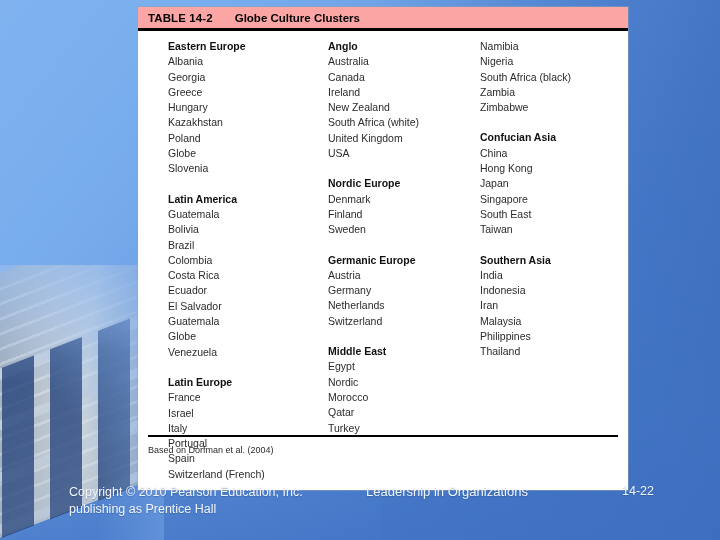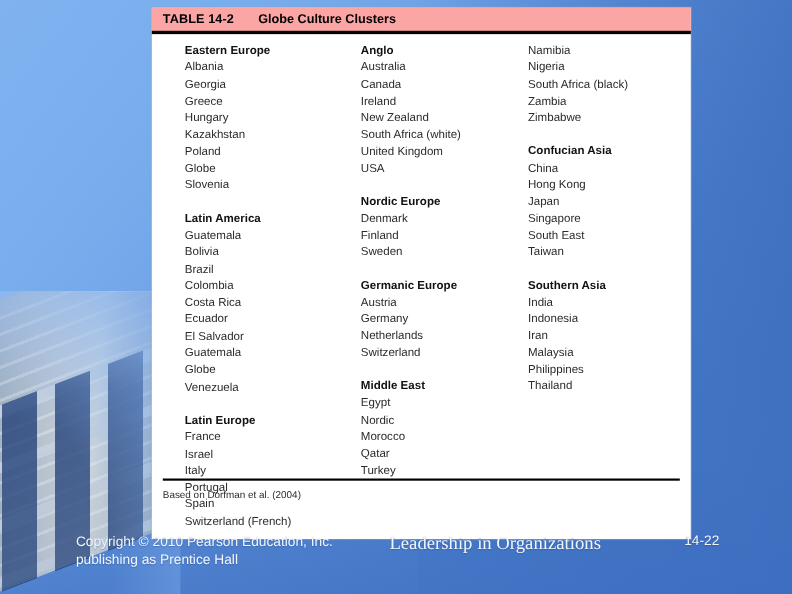--- a/index.html
+++ b/index.html
@@ -215,26 +215,25 @@
     left: 40px;
     top: 0px;
     font-size: 12.5px;
     line-height: 17px;
     color: #f2f6fb;
     text-shadow: 0 1px 1px rgba(30,60,110,0.35);
     margin-left: 29px;
   }
   .footer-center {
     position: absolute;
-    left: 354px;
+    left: 366px;
     top: 0px;
-    font-size: 17px;
+    font-size: 13px;
     color: #f2f6fb;
     text-shadow: 0 1px 1px rgba(30,60,110,0.35);
-    font-family: Liberation Serif, serif;
   }
   .footer-slide {
     position: absolute;
     left: 622px;
     top: 0px;
     font-size: 12.5px;
     color: #f2f6fb;
     text-shadow: 0 1px 1px rgba(30,60,110,0.35);
   }
 </style>

